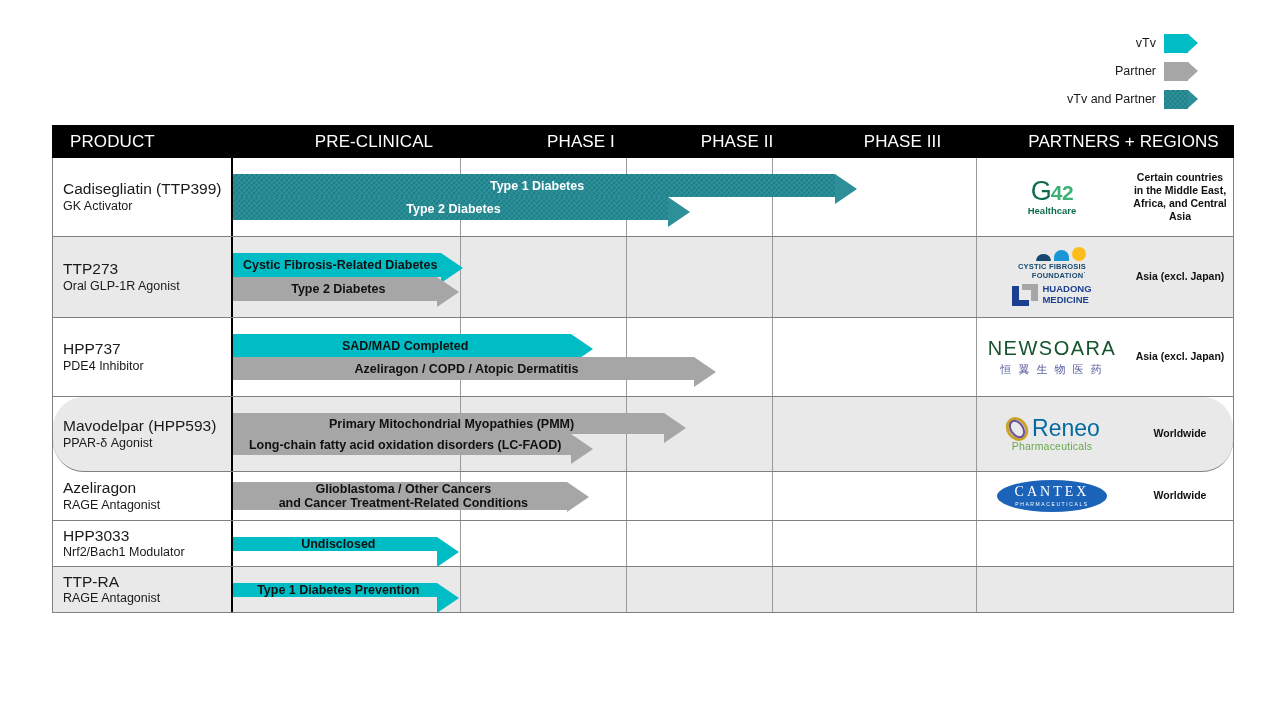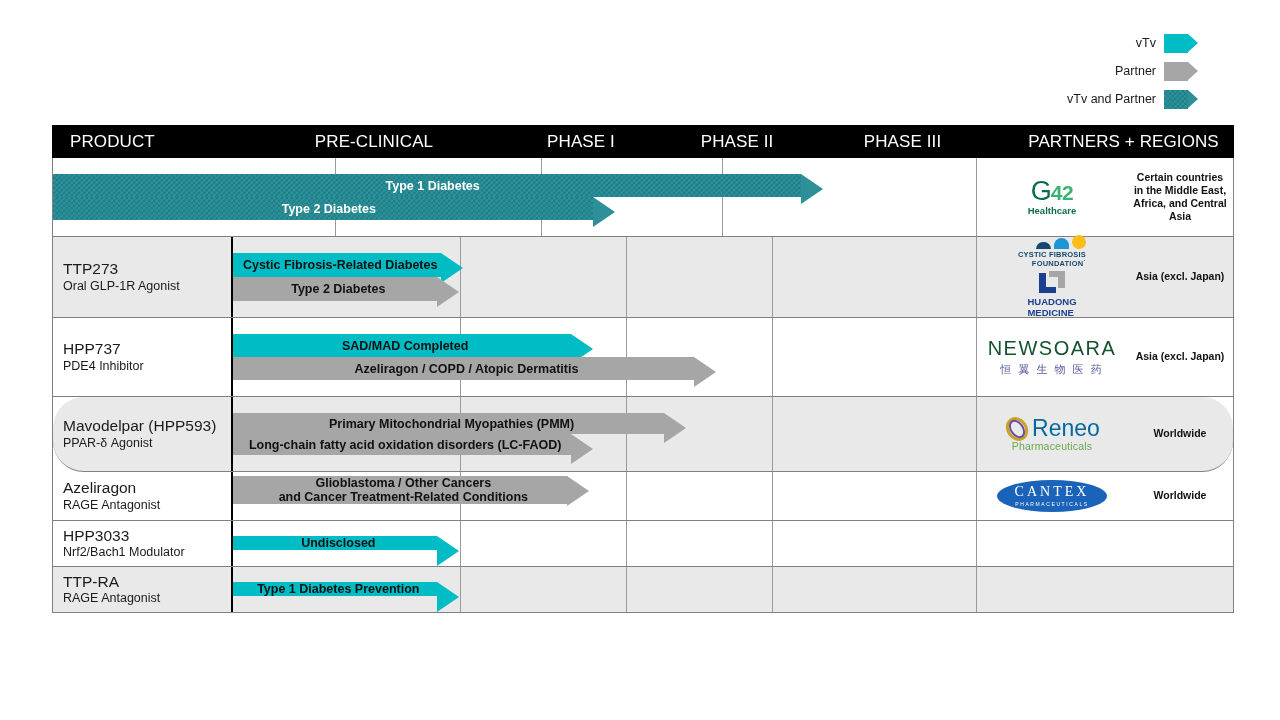--- a/index.html
+++ b/index.html
@@ -46,21 +46,21 @@
   }
   .prod-name{font-size:15.5px;color:#1a1a1a;line-height:1.12;font-weight:400;white-space:nowrap;}
   .prod-name.wrap{white-space:normal;}
   .prod-sub{font-size:12.5px;color:#1a1a1a;line-height:1.2;margin-top:1px;}
 
   
   .timeline{position:relative;flex:1 1 auto;}
   .gridline{position:absolute;top:0;bottom:0;width:1px;background:#9a9a9a;}
 
   .barstack{position:absolute;left:0;top:0;right:0;bottom:0;
-    display:flex;flex-direction:column;justify-content:flex-end;padding:16px 0;box-sizing:border-box;}
+    display:flex;flex-direction:column;justify-content:center;padding:16px 0;box-sizing:border-box;}
 
   .bar{position:relative;height:30px;display:flex;align-items:center;}
   .bar-body{position:absolute;left:0;top:0;bottom:0;}
   .bar-head{position:absolute;top:0;width:0;height:0;
     border-top:15px solid transparent;border-bottom:15px solid transparent;}
   .bar-label{position:relative;z-index:3;width:100%;text-align:center;
     font-size:12.5px;font-weight:bold;line-height:1.12;padding-right:16px;box-sizing:border-box;}
   .bar-label.two{font-size:12.5px;}
 
   .t-teal .bar-body{background:#00bcc4;}
@@ -111,21 +111,21 @@
 
   
   .cff{display:flex;flex-direction:column;align-items:flex-end;}
   .cff-shapes{display:flex;align-items:flex-end;gap:3px;height:13px;margin-bottom:2px;margin-left:2px;}
   .cff-s1{width:15px;height:7px;background:#16486e;border-radius:8px 8px 0 0;}
   .cff-s2{width:15px;height:11px;background:#1a95d6;border-radius:9px 9px 0 0;}
   .cff-s3{width:14px;height:14px;background:#fbbd1a;border-radius:50%;}
   .cff-t{font-size:7.5px;font-weight:bold;color:#16486e;line-height:1.15;letter-spacing:.2px;}
 
   
-  .hua{display:flex;align-items:center;gap:4px;flex-direction:column;}
+  .hua{display:flex;align-items:center;gap:4px;}
   .hua-mark{position:relative;width:26px;height:22px;}
   .hua-l{position:absolute;left:0;bottom:0;width:7px;height:20px;background:#1c3f8f;}
   .hua-l2{position:absolute;left:0;bottom:0;width:17px;height:6px;background:#1c3f8f;}
   .hua-r{position:absolute;right:0;top:0;width:7px;height:17px;background:#a6a6a6;}
   .hua-r2{position:absolute;right:0;top:0;width:16px;height:6px;background:#a6a6a6;}
   .hua-t{font-size:9.5px;color:#1c3f8f;font-weight:600;line-height:1.1;}
 
   
   .nso{display:flex;flex-direction:column;align-items:center;}
   .nso-t{font-size:20px;color:#14532d;letter-spacing:1.5px;line-height:1;}
@@ -177,20 +177,24 @@
     <div class="thead">
       <div class="th left col-product">PRODUCT</div>
       <div class="th col-pre">PRE-CLINICAL</div>
       <div class="th col-p1">PHASE I</div>
       <div class="th col-p2">PHASE II</div>
       <div class="th col-p3">PHASE III</div>
       <div class="th col-partners">PARTNERS + REGIONS</div>
     </div>
     <div class="tbody" id="tbody">
         <div class="row plain" style="height: 78px;">
+          <div class="cell-product">
+            <div class="prod-name wrap">Cadisegliatin (TTP399)</div>
+            <div class="prod-sub">GK Activator</div>
+          </div>
           <div class="timeline">
             <div class="gridline" style="left: 30.6%;"></div>
             <div class="gridline" style="left: 52.9%;"></div>
             <div class="gridline" style="left: 72.5%;"></div>
             <div class="barstack">
               <div class="bar t-both">
                 <div class="bar-body" style="width: 81%;"></div>
                 <div class="bar-head" style="left: 81%; border-left-width: 22px; border-left-style: solid;"></div>
                 <div class="bar-label" style="width: 84%;">Type 1 Diabetes</div>
               </div>

